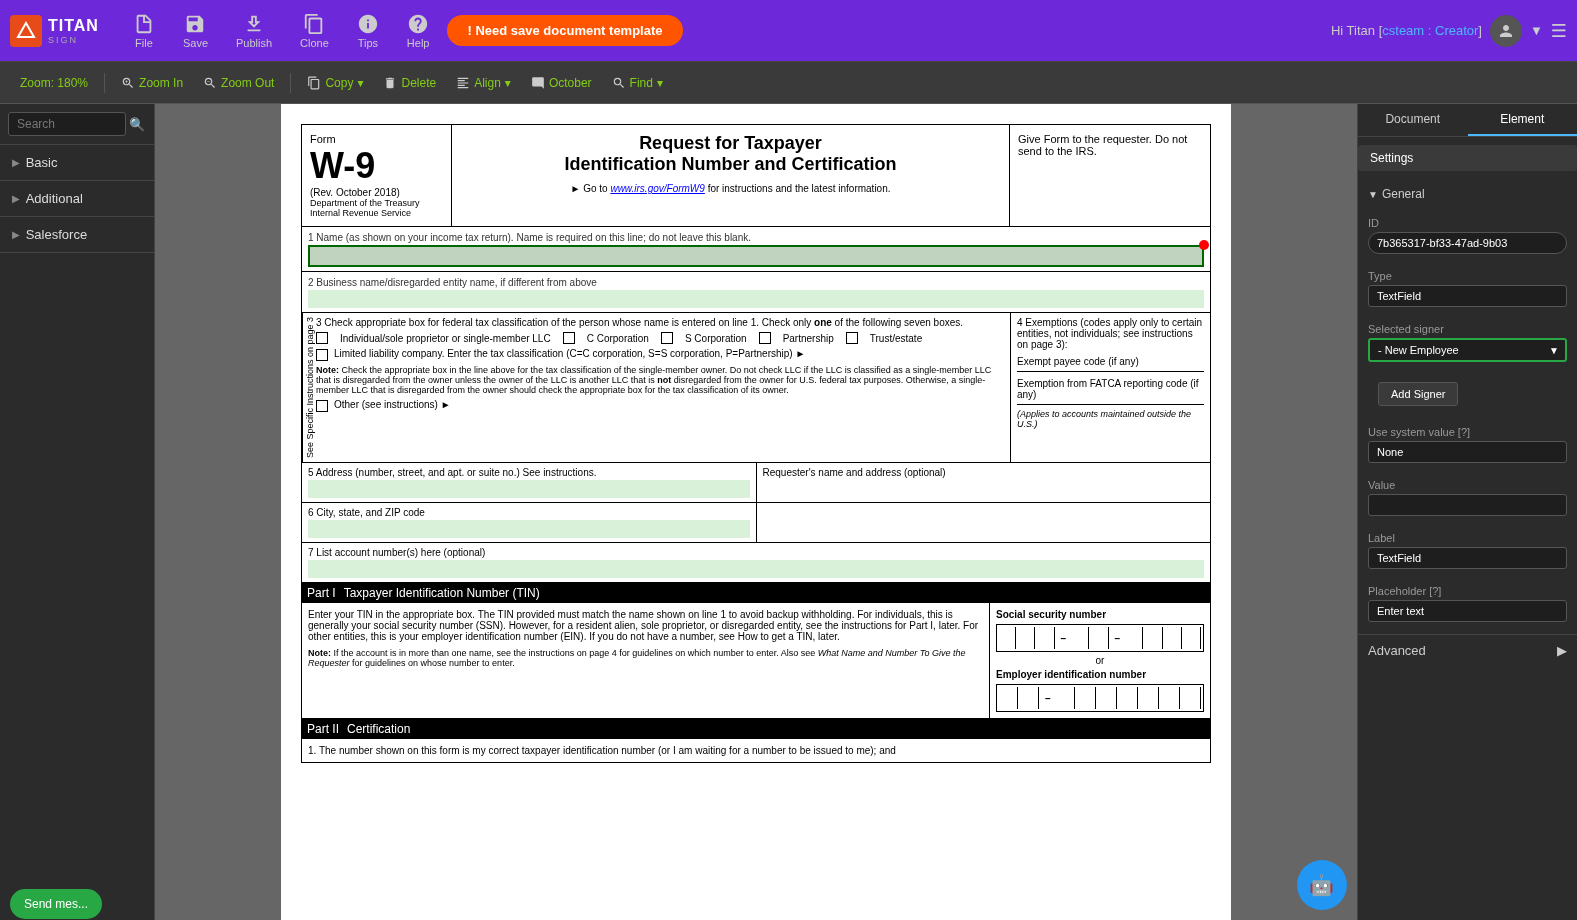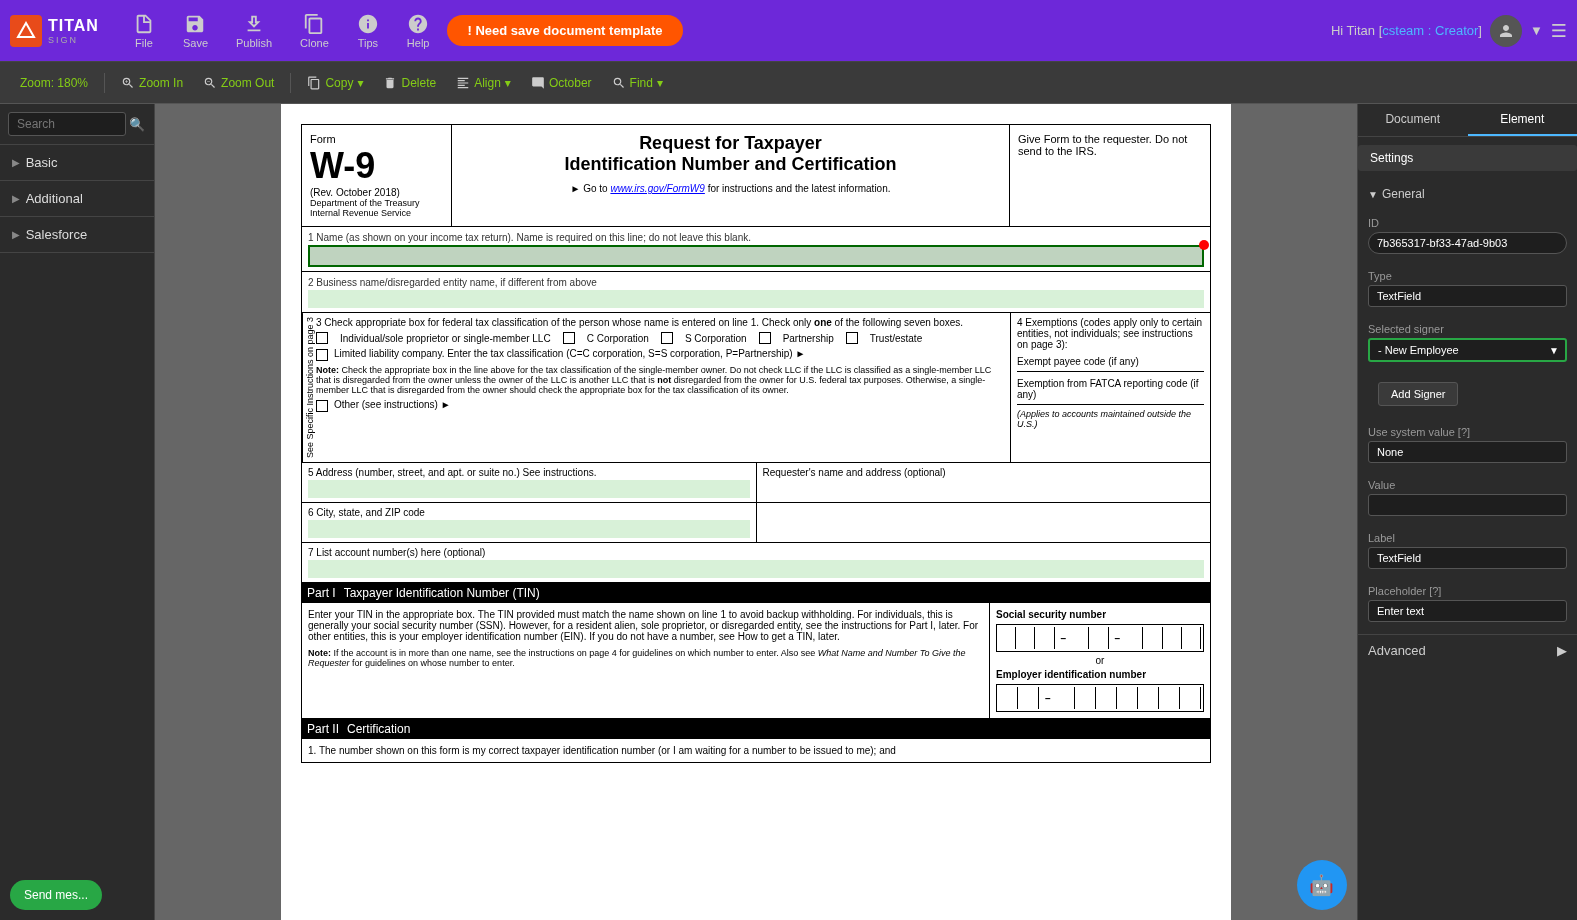--- a/index.html
+++ b/index.html
@@ -152,21 +152,21 @@
       text-align: center;
     }
 
     .exemptions-box { width: 200px; border-left: 1px solid #000; padding: 4px 6px; font-size: 10px; }
     .small-line { border-bottom: 1px solid #000; margin: 4px 0; }
 
     .chatbot { position: fixed; bottom: 10px; right: 230px; width: 50px; height: 50px; z-index: 100; }
     .chatbot-img { width: 50px; height: 50px; background: #2196f3; border-radius: 50%; display: flex; align-items: center; justify-content: center; font-size: 20px; color: #fff; }
 
     .send-mes-btn {
-      position: fixed; bottom: 10px; left: 10px; background: #28a745;
+      position: fixed; bottom: 1px; left: 10px; background: #28a745;
       color: #fff; border: none; border-radius: 20px; padding: 8px 14px;
       font-size: 12px; cursor: pointer;
     }
   </style>
 </head>
 <body>
 
 <div id="topbar">
   <div id="logo">
     <div class="logo-box">

